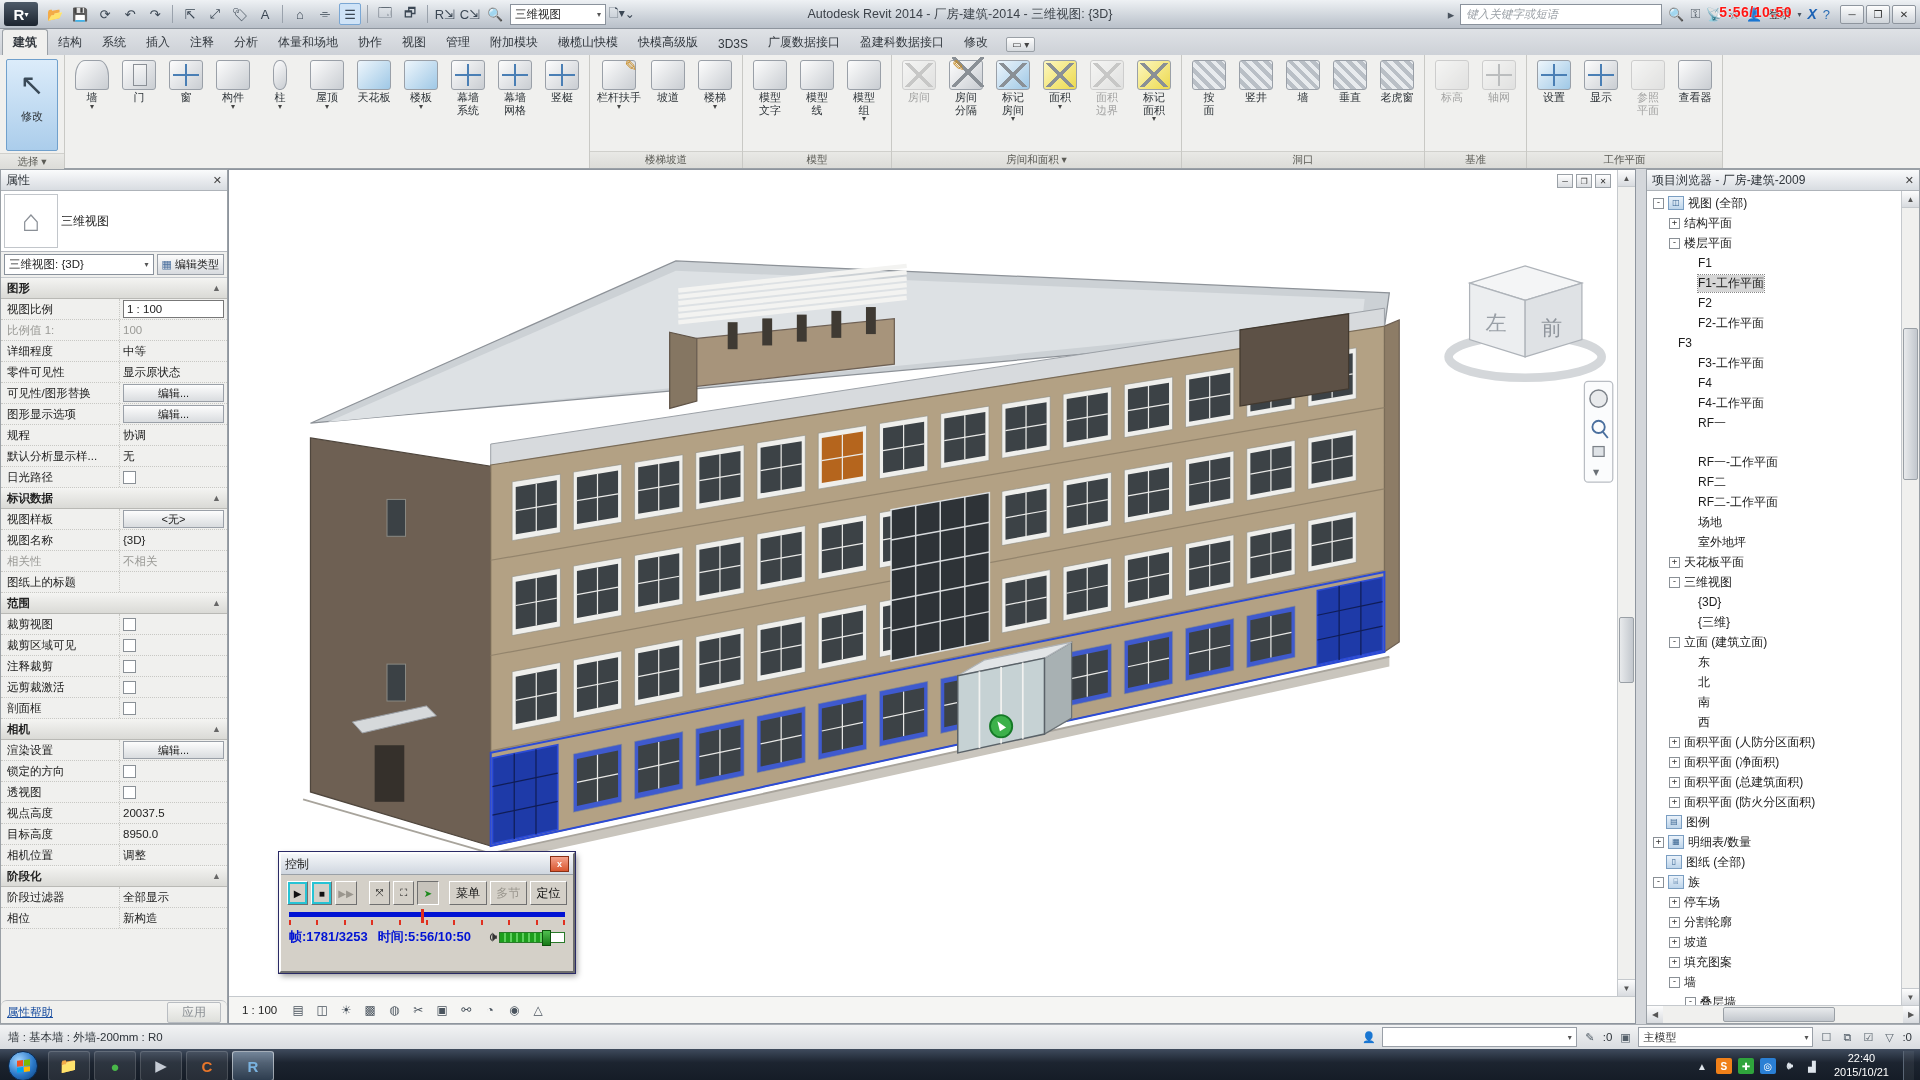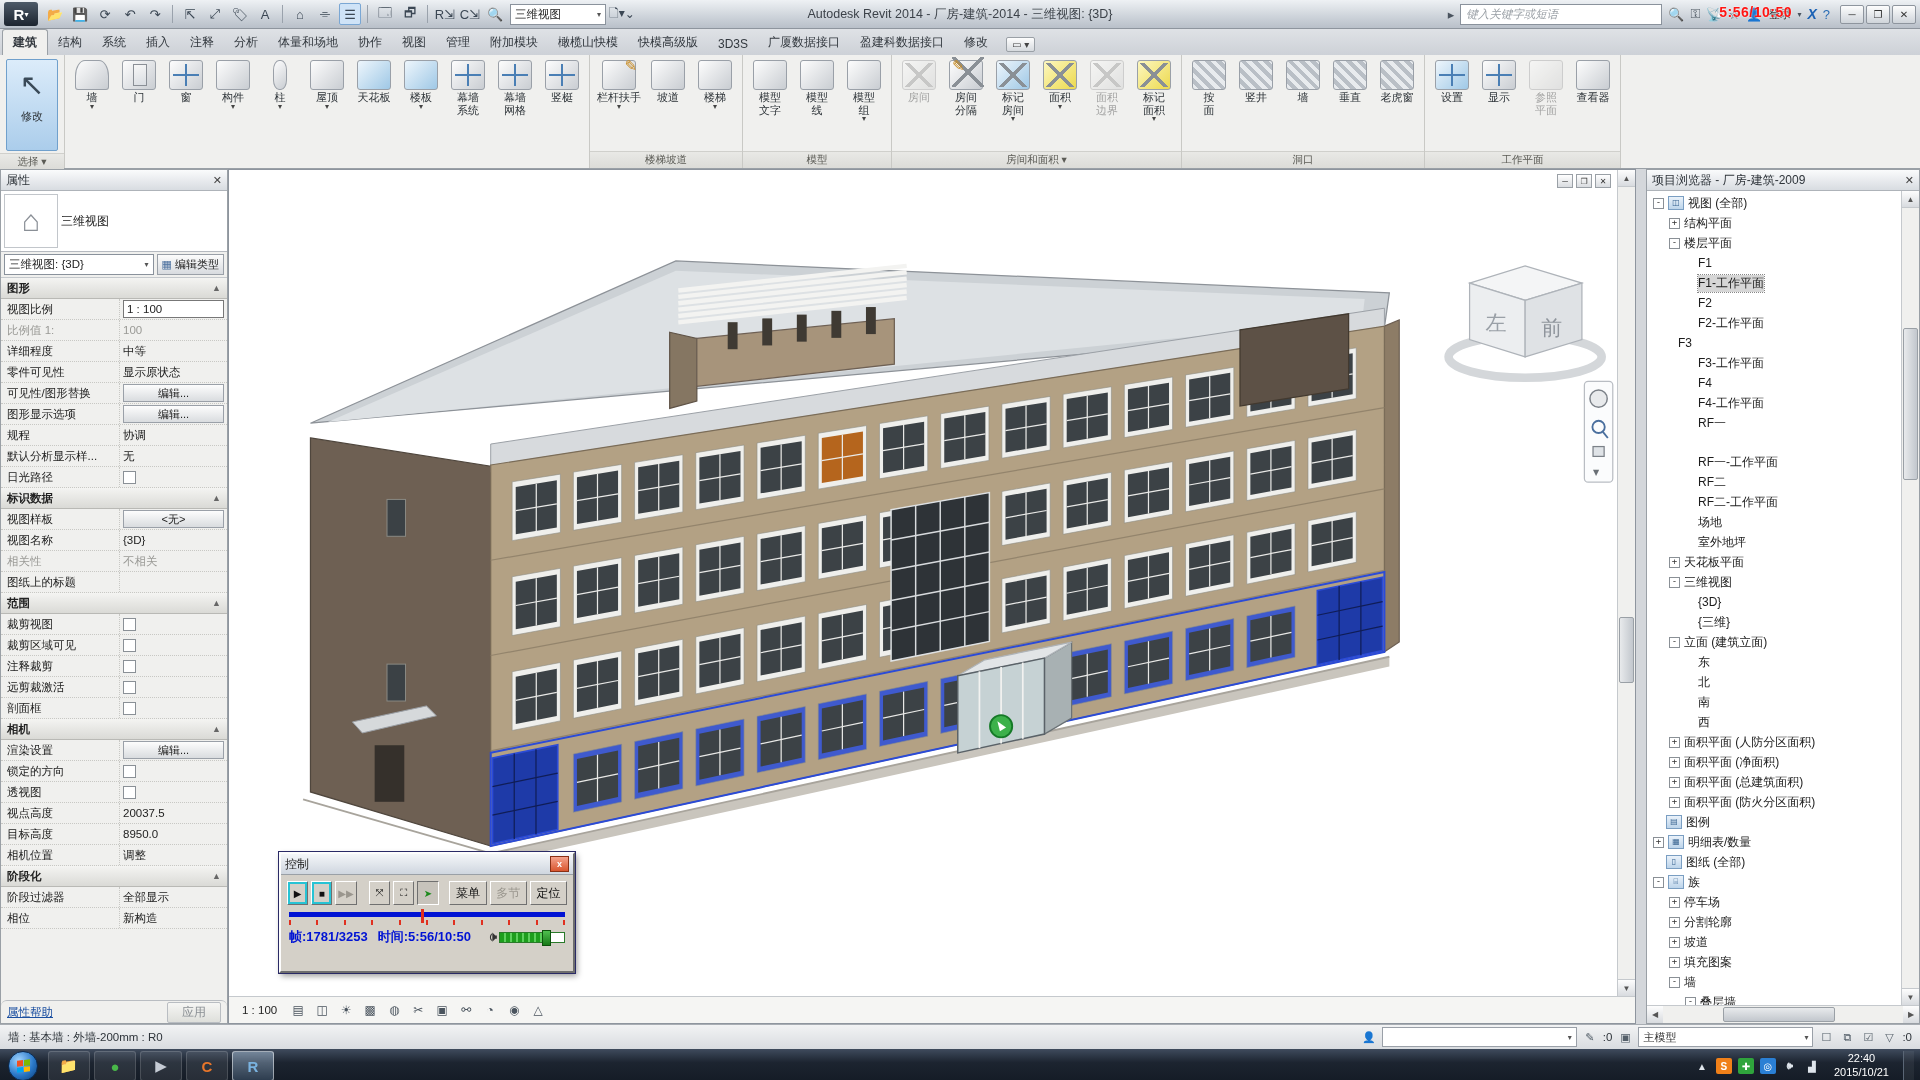--- a/index.html
+++ b/index.html
@@ -410,20 +410,33 @@
           <div class="rbtn">
             <div class="ri ri-hatch"></div>
             <div class="lbl">垂直</div>
           </div>
           <div class="rbtn">
             <div class="ri ri-hatch"></div>
             <div class="lbl">老虎窗</div>
           </div>
         </div>
         <div class="rpanel-label">洞口</div>
+      </div>
+      <div class="rpanel">
+        <div class="rpanel-body">
+          <div class="rbtn dis">
+            <div class="ri "></div>
+            <div class="lbl">标高</div>
+          </div>
+          <div class="rbtn dis">
+            <div class="ri ri-grid"></div>
+            <div class="lbl">轴网</div>
+          </div>
+        </div>
+        <div class="rpanel-label">基准</div>
       </div>
       <div class="rpanel">
         <div class="rpanel-body">
           <div class="rbtn">
             <div class="ri ri-grid ri-blue"></div>
             <div class="lbl">设置</div>
           </div>
           <div class="rbtn">
             <div class="ri ri-grid"></div>
             <div class="lbl">显示</div>

